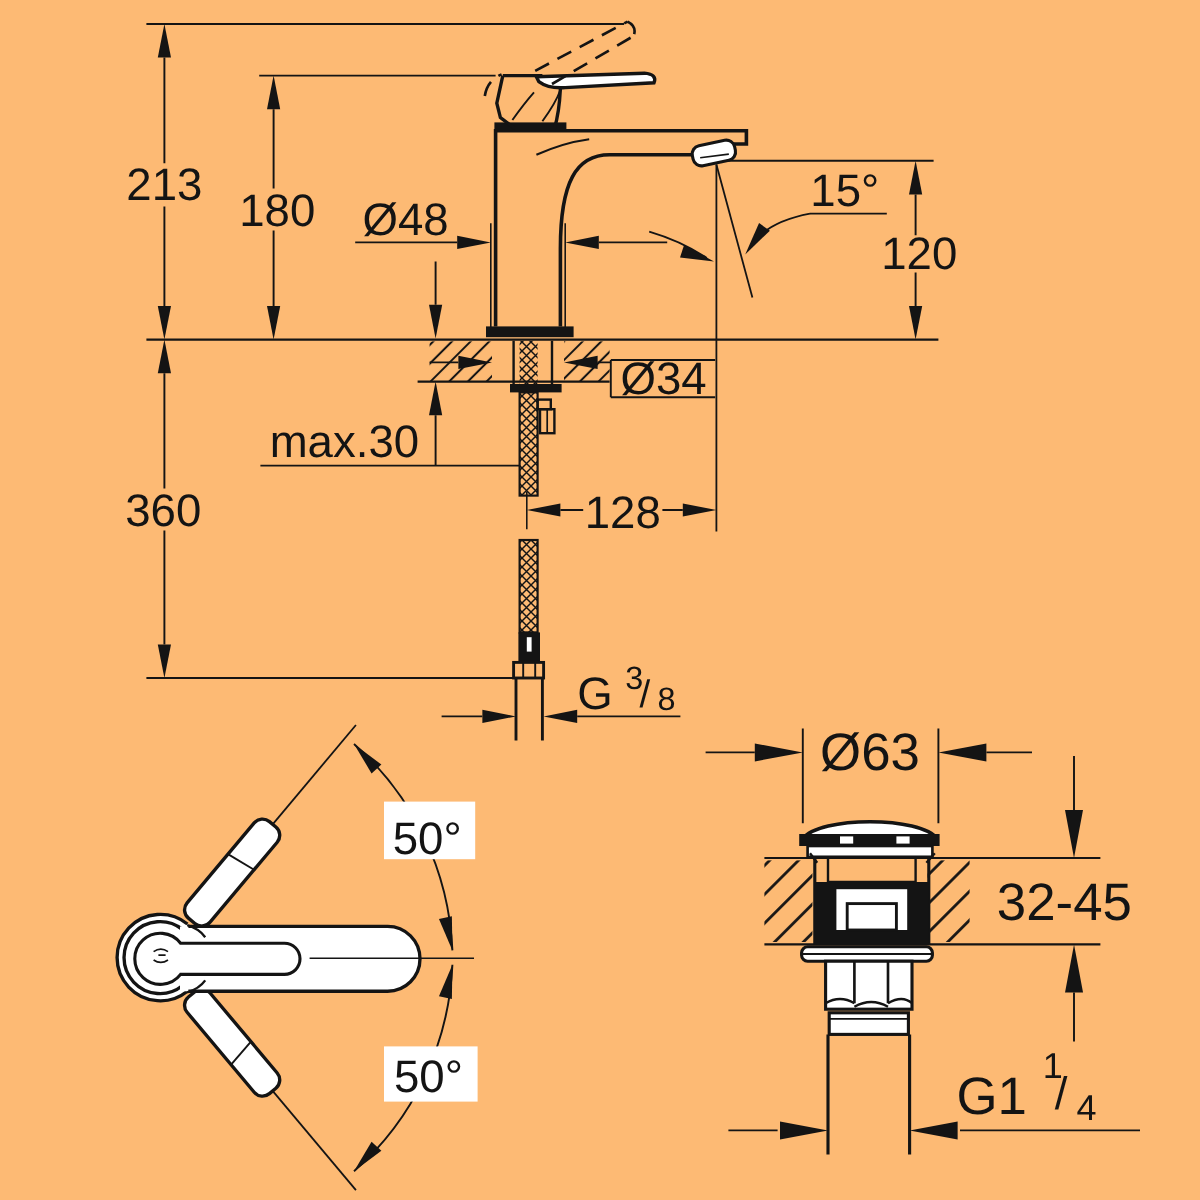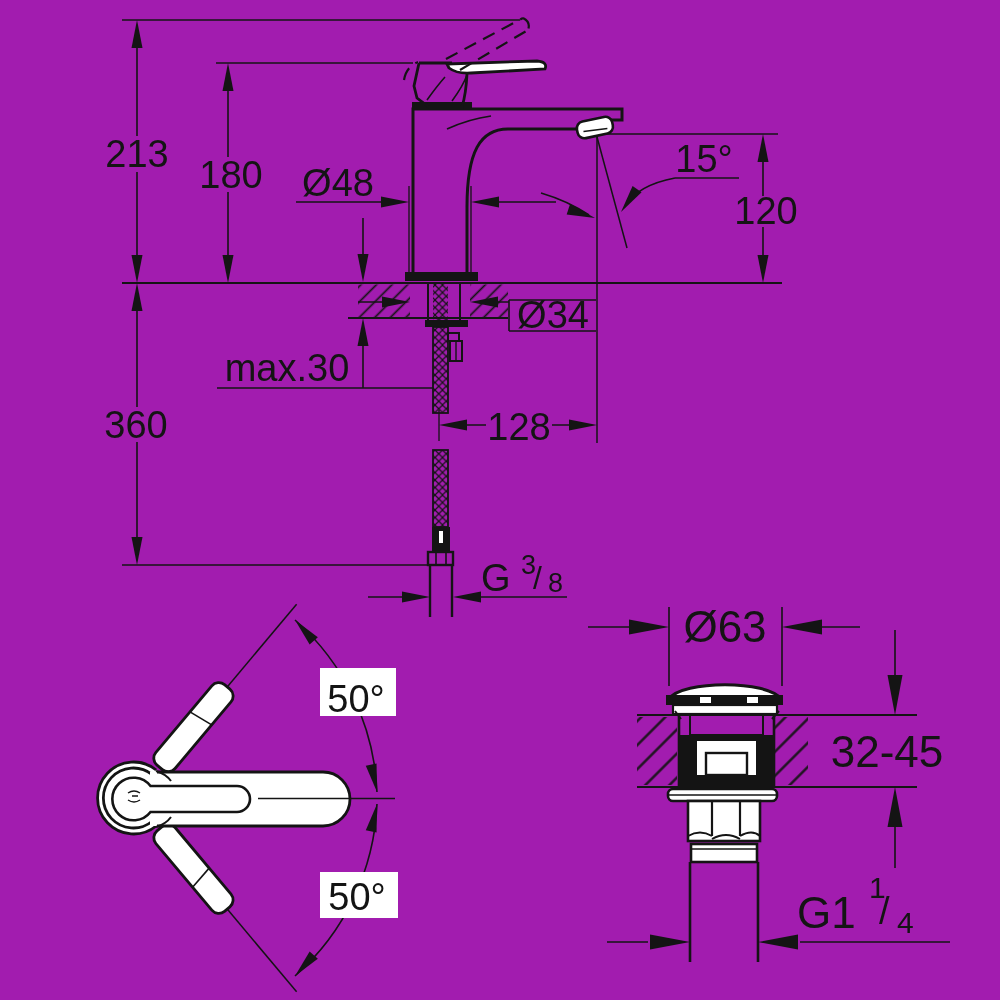--- a/index.html
+++ b/index.html
@@ -1,16 +1,16 @@
 <!DOCTYPE html>
 <html><head>
 <meta charset="utf-8">
 <style>
   html,body { margin:0; padding:0; background:#ffffff; }
-  .stage { width:1000px; height:1000px; position:relative; background:#a21caf; }
+  .stage { width:1000px; height:1000px; position:relative; background:#fdba74; }
   svg { display:block; }
   .ln   { stroke:#141414; fill:none; }
   .thin { stroke-width:1.6; }
   .xthin{ stroke-width:1.3; }
   .mid  { stroke-width:2.2; }
   .out  { stroke-width:3; }
   .out2 { stroke-width:2.6; }
   .fillb{ fill:#141414; stroke:none; }
   .fillw{ fill:#ffffff; stroke:none; }
   .dim  { font-family:"Liberation Sans", sans-serif; font-size:38px; fill:#141414; text-anchor:middle; }

